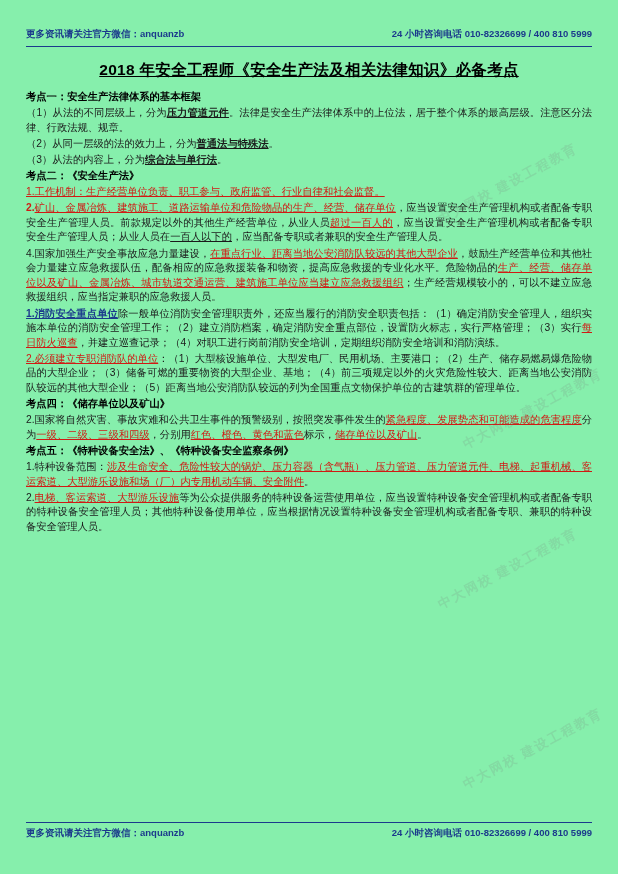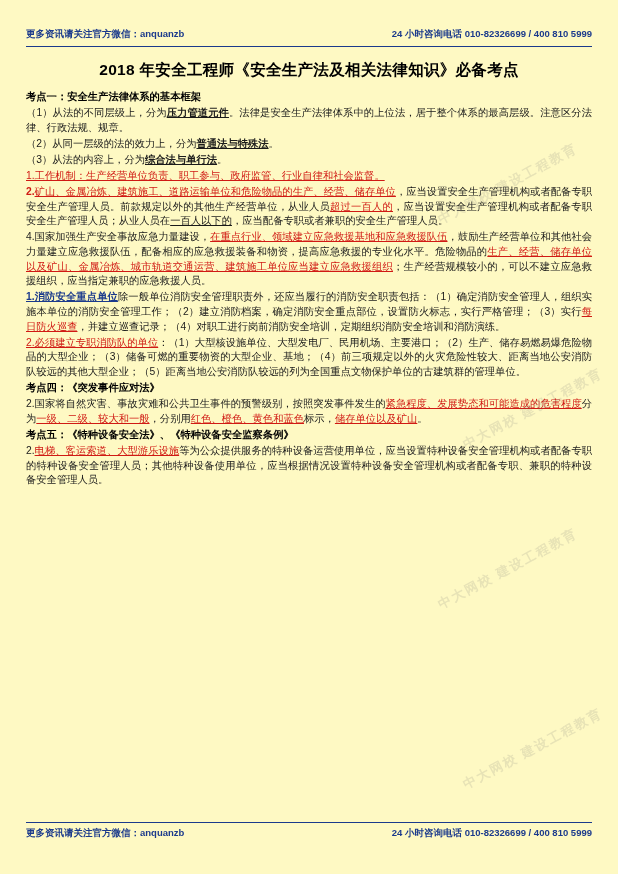--- a/index.html
+++ b/index.html
@@ -13,21 +13,21 @@
     font-family: "Liberation Sans", sans-serif;
     color: #1a1a1a;
     overflow: hidden;
   }
   .page {
     position: relative;
     width: 618px;
     height: 874px;
     box-sizing: border-box;
     padding: 28px 26px 10px 26px;
-    background: #fef9c3;
+    background: #86efac;
   }
   
   .bar {
     display: flex;
     justify-content: space-between;
     align-items: baseline;
     font-size: 9.5px;
     font-weight: bold;
     color: #1b3a8c;
     letter-spacing: 0;
@@ -48,20 +48,21 @@
   .footer-wrap .rule { margin: 0 0 4px 0; }
 
   
   h1.doc-title {
     font-size: 15.5px;
     font-weight: bold;
     text-align: center;
     margin: 13px 0 9px 0;
     letter-spacing: 0.3px;
     color: #000;
+    text-decoration: underline;
   }
 
   
   .content {
     font-size: 10.3px;
     line-height: 1.42;
   }
   p {
     margin: 0 0 1.5px 0;
     text-align: justify;
@@ -108,31 +109,33 @@
 
   <h1 class="doc-title">2018 年安全工程师《安全生产法及相关法律知识》必备考点</h1>
 
   <div class="content">
 
     <p class="kp">考点一：安全生产法律体系的基本框架</p>
     <p>（1）从法的不同层级上，分为<b class="u">压力管道元件</b>。法律是安全生产法律体系中的上位法，居于整个体系的最高层级。注意区分法律、行政法规、规章。</p>
     <p>（2）从同一层级的法的效力上，分为<b class="u">普通法与特殊法</b>。</p>
     <p>（3）从法的内容上，分为<b class="u">综合法与单行法</b>。</p>
 
+    <p class="kp">考点二：《安全生产法》</p>
     <p><span class="rbu">1.工作机制：生产经营单位负责、职工参与、政府监管、行业自律和社会监督。</span></p>
     <p><span class="rb">2.</span><span class="rbu">矿山、金属冶炼、建筑施工、道路运输单位和危险物品的生产、经营、储存单位</span>，应当设置安全生产管理机构或者配备专职安全生产管理人员。前款规定以外的其他生产经营单位，从业人员<span class="rbu">超过一百人的</span>，应当设置安全生产管理机构或者配备专职安全生产管理人员；从业人员在<span class="u">一百人以下的</span>，应当配备专职或者兼职的安全生产管理人员。</p>
-    <p>4.国家加强生产安全事故应急力量建设，<span class="rbu">在重点行业、领域建立应急救援基地和应急救援队伍</span>，鼓励生产经营单位和其他社会力量建立应急救援队伍，配备相应的应急救援装备和物资，提高应急救援的专业化水平。危险物品的<span class="rbu">生产、经营、储存单位以及矿山、金属冶炼、城市轨道交通运营、建筑施工单位应当建立应急救援组织</span>；生产经营规模较小的，可以不建立应急救援组织，应当指定兼职的应急救援人员。</p>
+    <p>4.国家加强生产安全事故应急力量建设，<span class="rbu">在重点行业、距离当地公安消防队较远的其他大型企业</span>，鼓励生产经营单位和其他社会力量建立应急救援队伍，配备相应的应急救援装备和物资，提高应急救援的专业化水平。危险物品的<span class="rbu">生产、经营、储存单位以及矿山、金属冶炼、城市轨道交通运营、建筑施工单位应当建立应急救援组织</span>；生产经营规模较小的，可以不建立应急救援组织，应当指定兼职的应急救援人员。</p>
 
     <p><span class="bbu">1.消防安全重点单位</span>除一般单位消防安全管理职责外，还应当履行的消防安全职责包括：（1）确定消防安全管理人，组织实施本单位的消防安全管理工作；（2）建立消防档案，确定消防安全重点部位，设置防火标志，实行严格管理；（3）实行<span class="rbu">每日防火巡查</span>，并建立巡查记录；（4）对职工进行岗前消防安全培训，定期组织消防安全培训和消防演练。</p>
     <p><span class="rbu">2.必须建立专职消防队的单位</span>：（1）大型核设施单位、大型发电厂、民用机场、主要港口；（2）生产、储存易燃易爆危险物品的大型企业；（3）储备可燃的重要物资的大型企业、基地；（4）前三项规定以外的火灾危险性较大、距离当地公安消防队较远的其他大型企业；（5）距离当地公安消防队较远的列为全国重点文物保护单位的古建筑群的管理单位。</p>
 
-    <p class="kp">考点四：《突发事件应对法》</p>
-    <p>2.国家将自然灾害、事故灾难和公共卫生事件的预警级别，按照突发事件发生的<span class="rbu">紧急程度、发展势态和可能造成的危害程度</span>分为<span class="rbu">一级、二级、较大和一般</span>，分别用<span class="rbu">红色、橙色、黄色和蓝色</span>标示，<span class="rbu">储存单位以及矿山</span>。</p>
+    <p class="kp">考点四：《储存单位以及矿山》</p>
+    <p>2.国家将自然灾害、事故灾难和公共卫生事件的预警级别，按照突发事件发生的<span class="rbu">紧急程度、发展势态和可能造成的危害程度</span>分为<span class="rbu">一级、二级、三级和四级</span>，分别用<span class="rbu">红色、橙色、黄色和蓝色</span>标示，<span class="rbu">储存单位以及矿山</span>。</p>
 
     <p class="kp">考点五：《特种设备安全法》、《特种设备安全监察条例》</p>
+    <p>1.特种设备范围：<span class="rbu">涉及生命安全、危险性较大的锅炉、压力容器（含气瓶）、压力管道、压力管道元件、电梯、起重机械、客运索道、大型游乐设施和场（厂）内专用机动车辆、安全附件</span>。</p>
     <p>2.<span class="rbu">电梯、客运索道、大型游乐设施</span>等为公众提供服务的特种设备运营使用单位，应当设置特种设备安全管理机构或者配备专职的特种设备安全管理人员；其他特种设备使用单位，应当根据情况设置特种设备安全管理机构或者配备专职、兼职的特种设备安全管理人员。</p>
   </div>
 
   <div class="wm wm1">中大网校 建设工程教育</div>
   <div class="wm wm2">中大网校 建设工程教育</div>
   <div class="wm wm3">中大网校 建设工程教育</div>
   <div class="wm wm4">中大网校 建设工程教育</div>
 
   <div class="footer-wrap">
     <hr class="rule">

